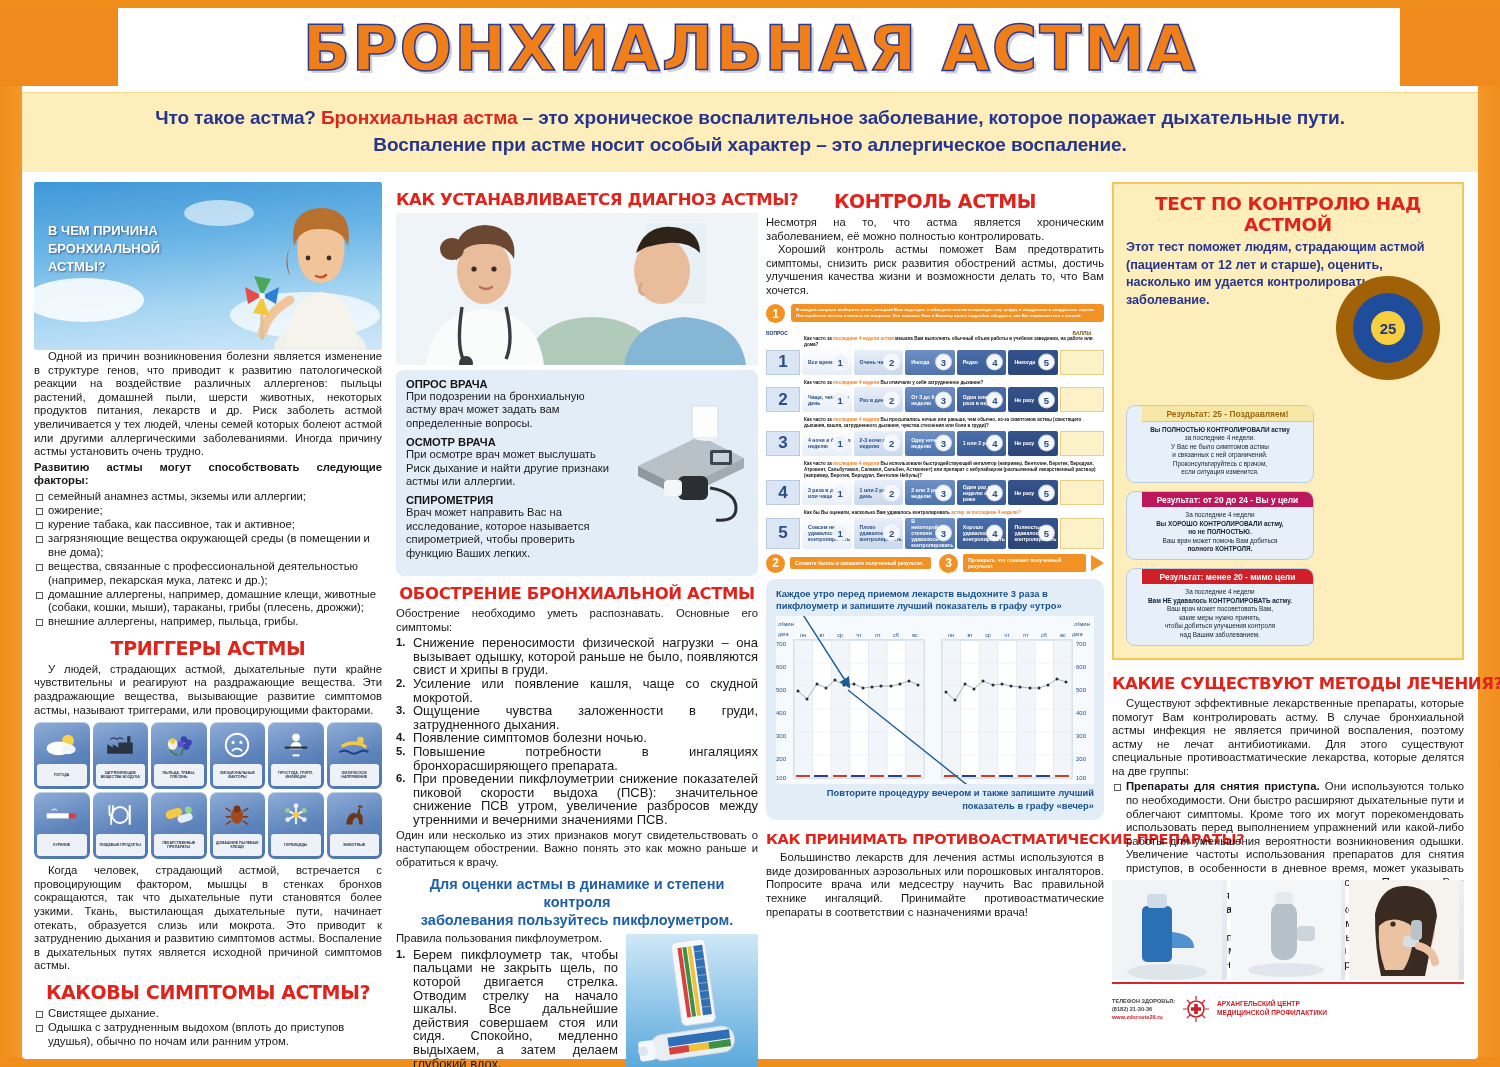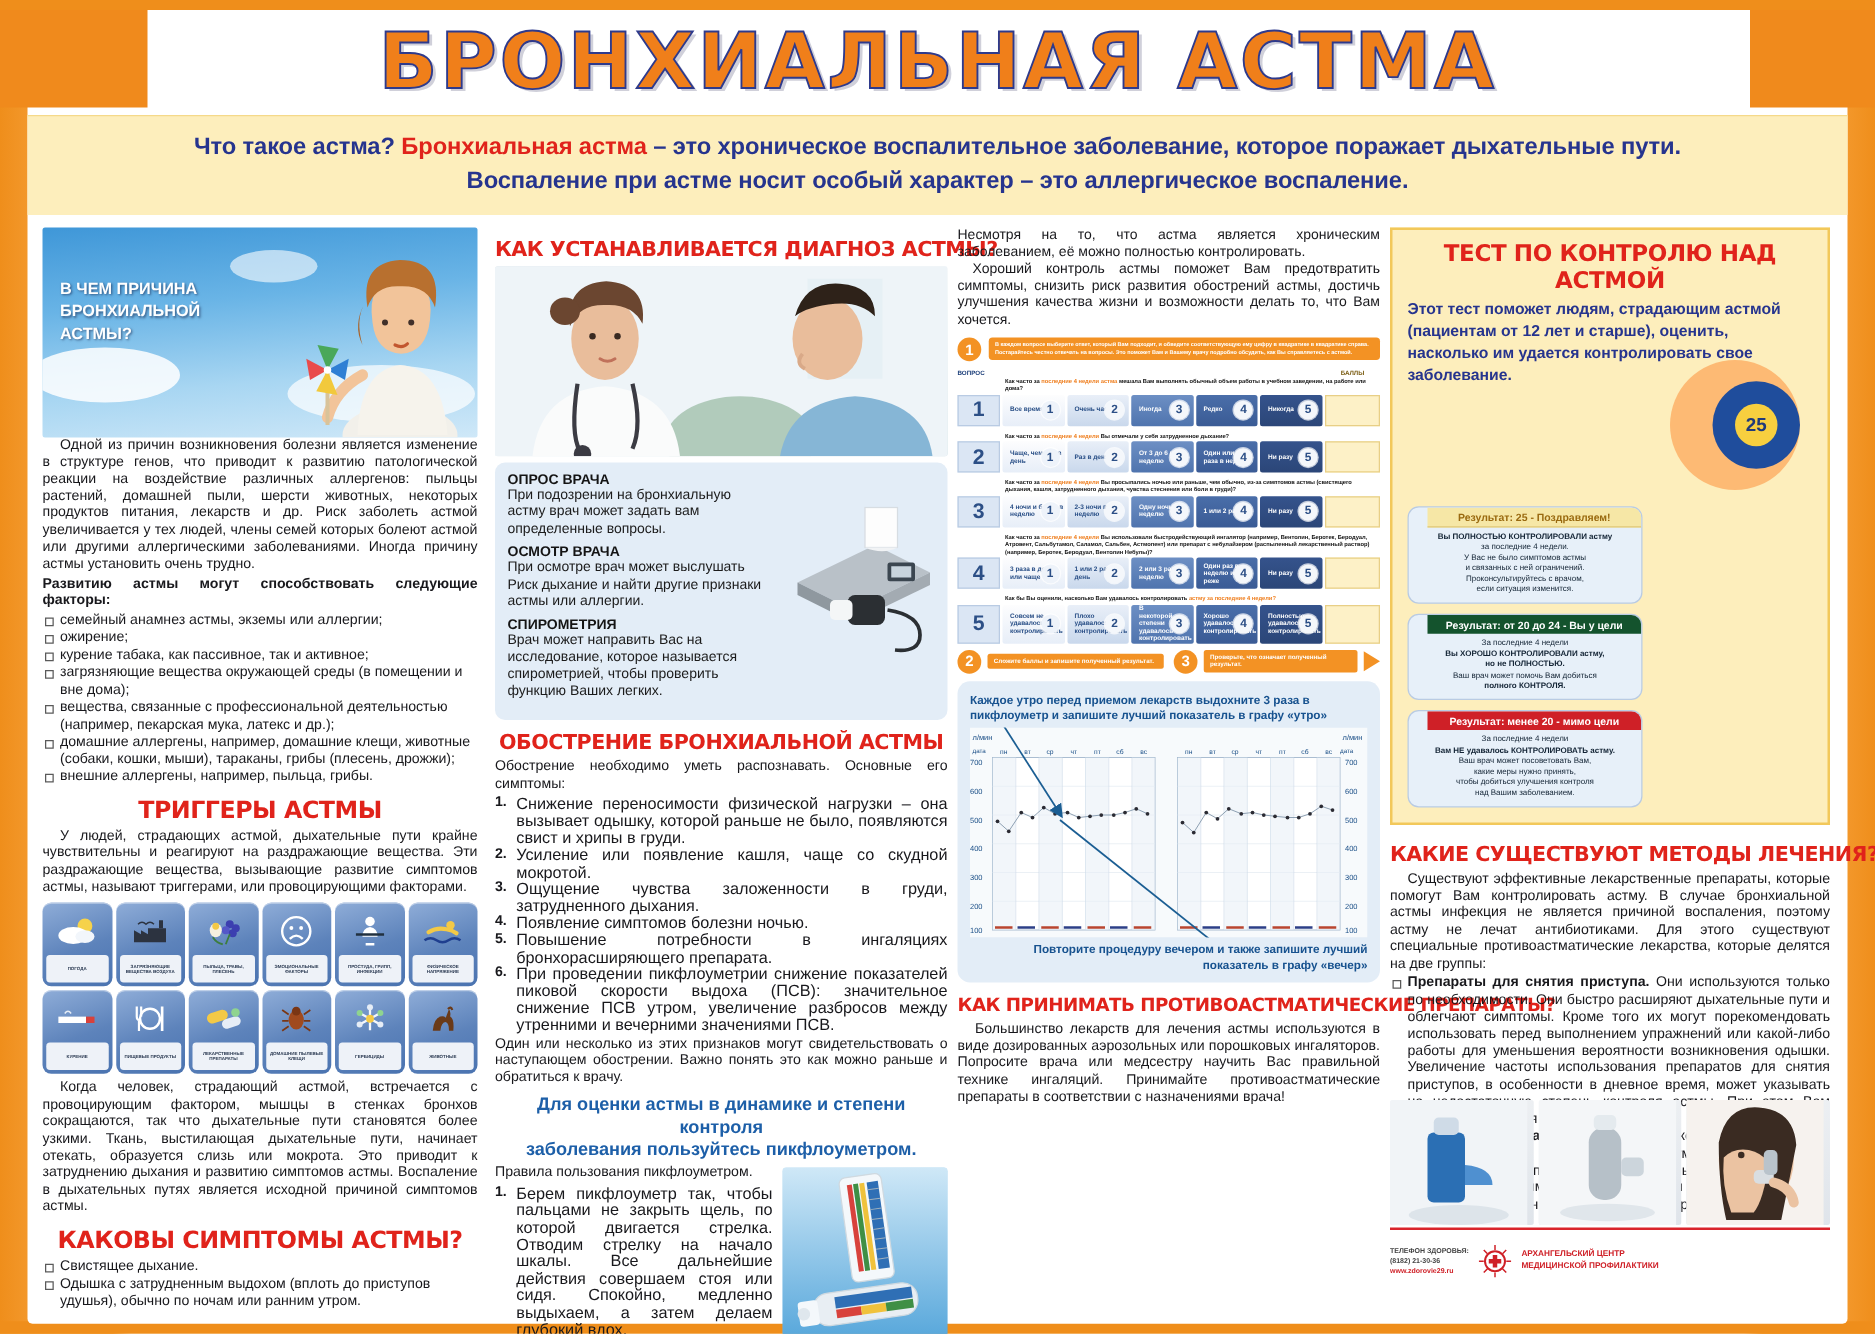--- a/index.html
+++ b/index.html
@@ -205,33 +205,33 @@
   }
 
   
   .testcard {
     background:#fdeebc; border:2px solid #f2c85a; border-radius:0;
     padding:9px 12px 12px 12px; position:relative; min-height:420px;
   }
   .testcard h2 { color:#e0231b; font-size:18.4px; font-weight:bold; text-align:center; font-family:"DejaVu Sans",sans-serif; letter-spacing:-0.3px;}
   .testcard .sub { font-size:12.6px; font-weight:bold; color:#26348e; line-height:17.5px; margin-top:4px; }
   .target {
-    position:absolute; right:22px; top:104px; width:104px; height:104px; border-radius:50%;
-    background:#fdba74; display:flex; align-items:center; justify-content:flex-end;
+    position:absolute; right:22px; top:92px; width:104px; height:104px; border-radius:50%;
+    background:#a16207; display:flex; align-items:center; justify-content:center;
   }
   .target .mid { width:70px;height:70px;border-radius:50%;background:#1f4d9c; display:flex;align-items:center;justify-content:center;}
   .target .core {
     width:34px;height:34px;border-radius:50%;background:#f7cf3f;
     color:#1f3a7a; font-size:15px; font-weight:bold;
     display:flex;align-items:center;justify-content:center;
   }
   .resbox { border-radius:9px; margin-top:8px; overflow:hidden; border:1px solid #b9cbe3; background:#e7f0f9;}
   .resbox .rb-head { font-size:8.4px; font-weight:bold; text-align:center; padding:2.5px 0; color:#fff;margin-left:15px; }
   .resbox.green .rb-head { background:#f6e7a6; color:#9a6a10; border-bottom:1px solid #e0c778;}
-  .resbox.blue  .rb-head { background:#14532d; }
+  .resbox.blue  .rb-head { background:#be185d; }
   .resbox.red   .rb-head { background:#cf2027; }
   .resbox .rb-body { padding:4px 6px 6px 6px; text-align:center; }
   .resbox .rb-body div { font-size:6.4px; line-height:8.4px; color:#123; }
   .resbox .rb-body .st { font-weight:bold; }
 
   
   .pfcard {
     background:#e3edf7; border-radius:10px; padding:9px 10px 8px 10px; margin-top:6px;
   }
   .pf-cap { font-size:9.4px; font-weight:bold; color:#17528f; line-height:12.4px; }
@@ -567,20 +567,21 @@
       <p class="body noind">Правила пользования пикфлоуметром.</p>
       <ol class="num">
         <li>Берем пикфлоуметр так, чтобы пальцами не закрыть щель, по которой двигается стрелка. Отводим стрелку на начало шкалы. Все дальнейшие действия совершаем стоя или сидя. Спокойно, медленно выдыхаем, а затем делаем глубокий вдох.</li>
         <li>Держа пикфлоуметр горизонтально, плотно обхватываем мундштук губами и делаем резкий, как только это возможно, выдох.</li>
 
       </ol>
     </div>
   </div>
 
   <div class="col c3">
+    <h2 class="redhead">КОНТРОЛЬ АСТМЫ</h2>
     <p class="act-intro">Несмотря на то, что астма является хроническим заболеванием, её можно полностью контролировать.</p>
     <p class="act-intro" style="text-indent:12px">Хороший контроль астмы поможет Вам предотвратить симптомы, снизить риск развития обострений астмы, достичь улучшения качества жизни и возможности делать то, что Вам хочется.</p>
 
     <div class="act-note">
       <div class="circ-num">1</div>
       <div class="bar">В каждом вопросе выберите ответ, который Вам подходит, и обведите соответствующую ему цифру в квадратике в квадратике справа. Постарайтесь честно отвечать на вопросы. Это поможет Вам и Вашему врачу подробно обсудить, как Вы справляетесь с астмой.</div>
     </div>
 
     <div class="act-table">
       <div class="act-head">

